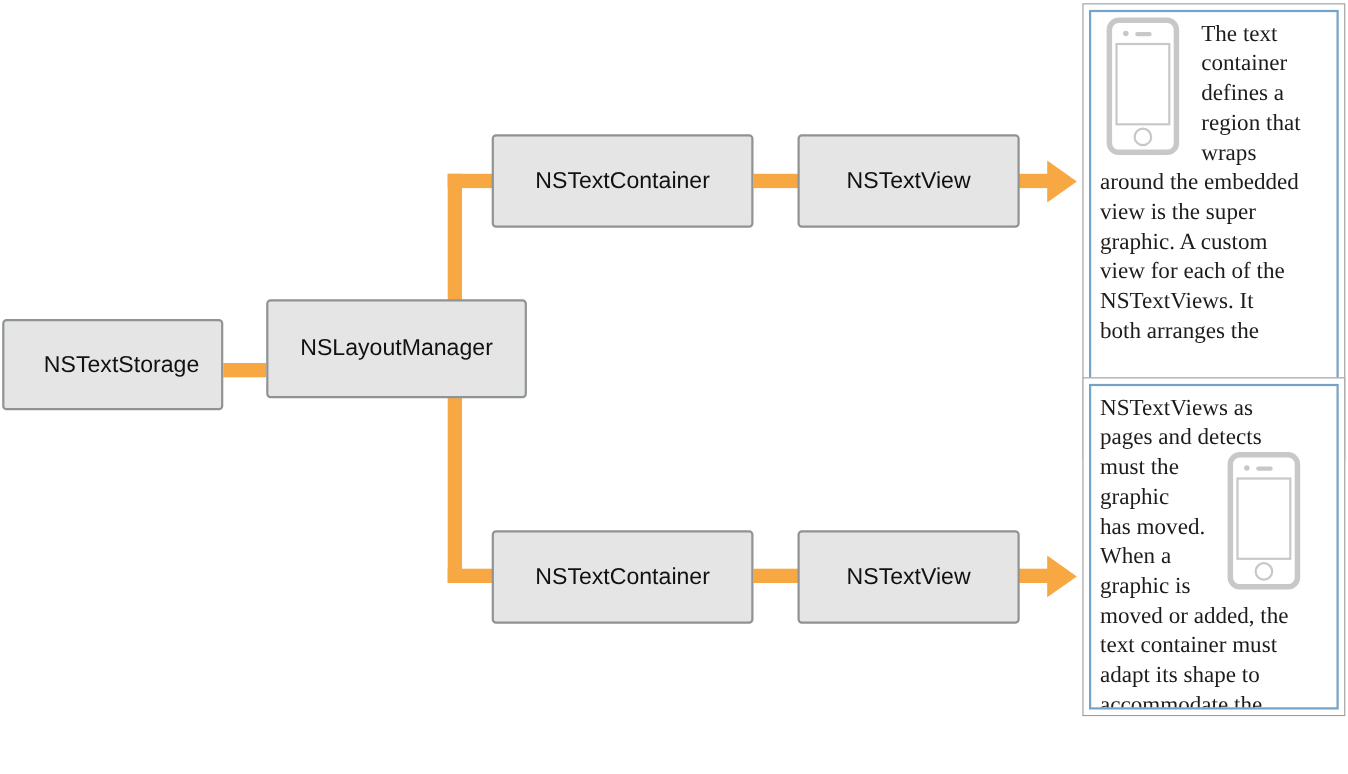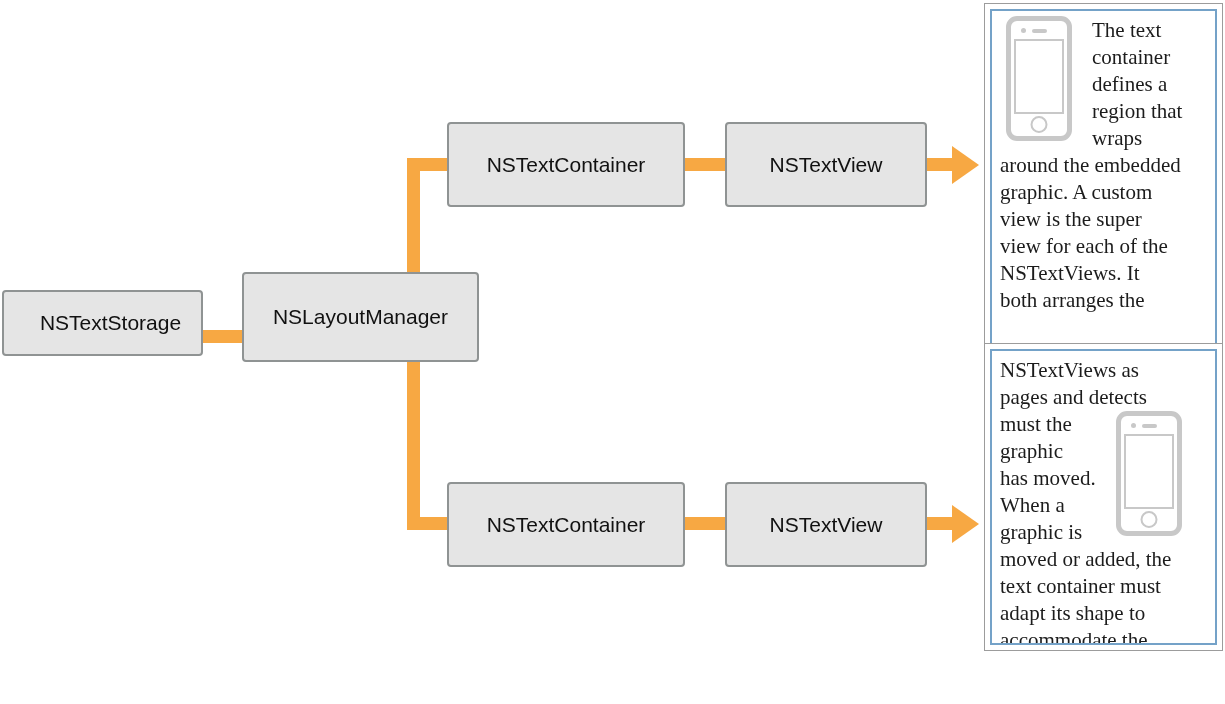--- a/index.html
+++ b/index.html
@@ -49,21 +49,21 @@
   <div class="conn" style="left:407px;top:158px;width:13px;height:372px;"></div>
   <div class="conn" style="left:407px;top:158px;width:41px;height:13px;"></div>
   <div class="conn" style="left:407px;top:517px;width:41px;height:13px;"></div>
   <div class="conn" style="left:685px;top:158px;width:41px;height:13px;"></div>
   <div class="conn" style="left:685px;top:517px;width:41px;height:13px;"></div>
   <div class="conn" style="left:926px;top:158px;width:27px;height:13px;"></div>
   <div class="arrowhead" style="left:952px;top:146px;"></div>
   <div class="conn" style="left:926px;top:517px;width:27px;height:13px;"></div>
   <div class="arrowhead" style="left:952px;top:505px;"></div>
 
-  <div class="node" style="left:2px;top:290px;width:201px;height:66px;padding-left:16px;">
+  <div class="node" style="left:2px;top:290px;width:201px;height:83px;padding-left:16px;">
     <span>NSTextStorage</span>
   </div>
   <div class="node" style="left:242px;top:272px;width:237px;height:90px;">
     <span>NSLayoutManager</span>
   </div>
   <div class="node" style="left:447px;top:122px;width:238px;height:85px;">
     <span>NSTextContainer</span>
   </div>
   <div class="node" style="left:725px;top:122px;width:202px;height:85px;">
     <span>NSTextView</span>
@@ -83,22 +83,22 @@
         <div class="scr"></div>
         <span class="home"></span>
       </div>
       <div>
           <div class="line indent">The text</div>
           <div class="line indent">container</div>
           <div class="line indent">defines a</div>
           <div class="line indent">region that</div>
           <div class="line indent">wraps</div>
           <div class="line">around the embedded</div>
+          <div class="line">view is the super</div>
           <div class="line">graphic. A custom</div>
-          <div class="line">view is the super</div>
           <div class="line">view for each of the</div>
           <div class="line">NSTextViews. It</div>
           <div class="line">both arranges the</div>
         </div>
     </div>
   </div>
 
   <div class="panel panel-bottom">
     <div class="panel-inner">
       <div class="phone phone-bottom">

